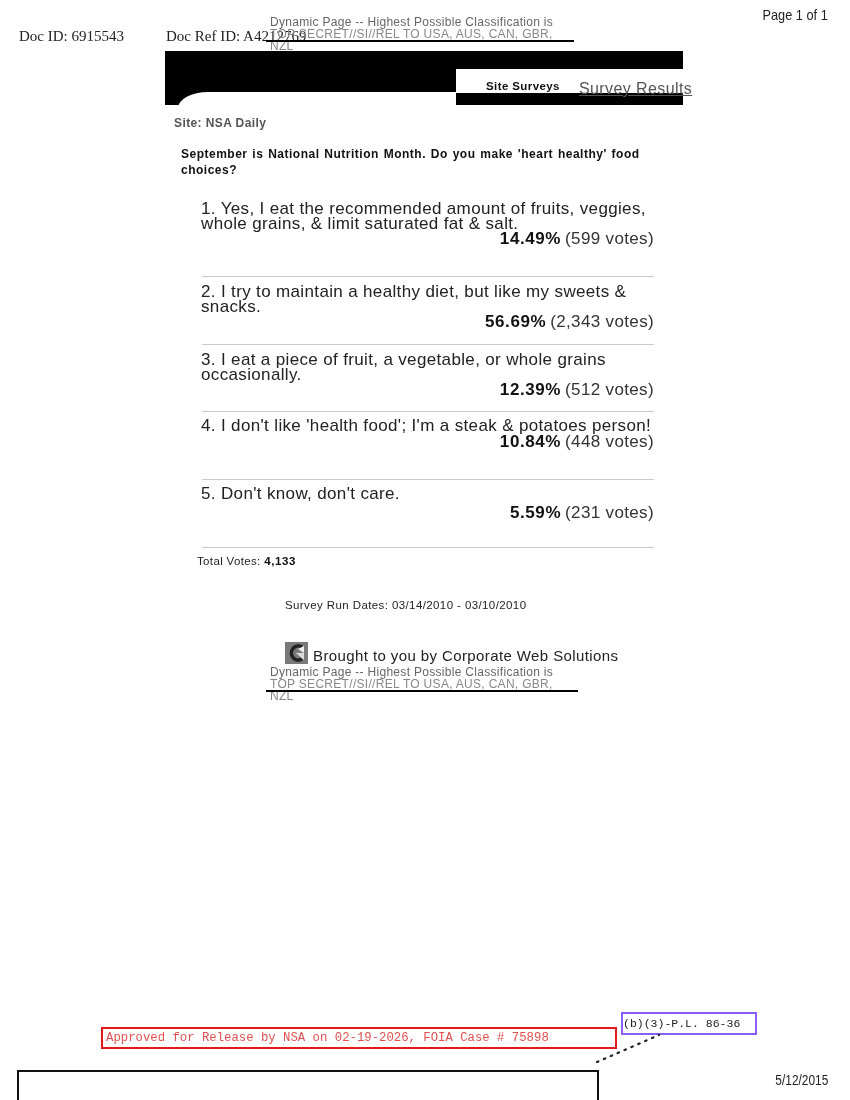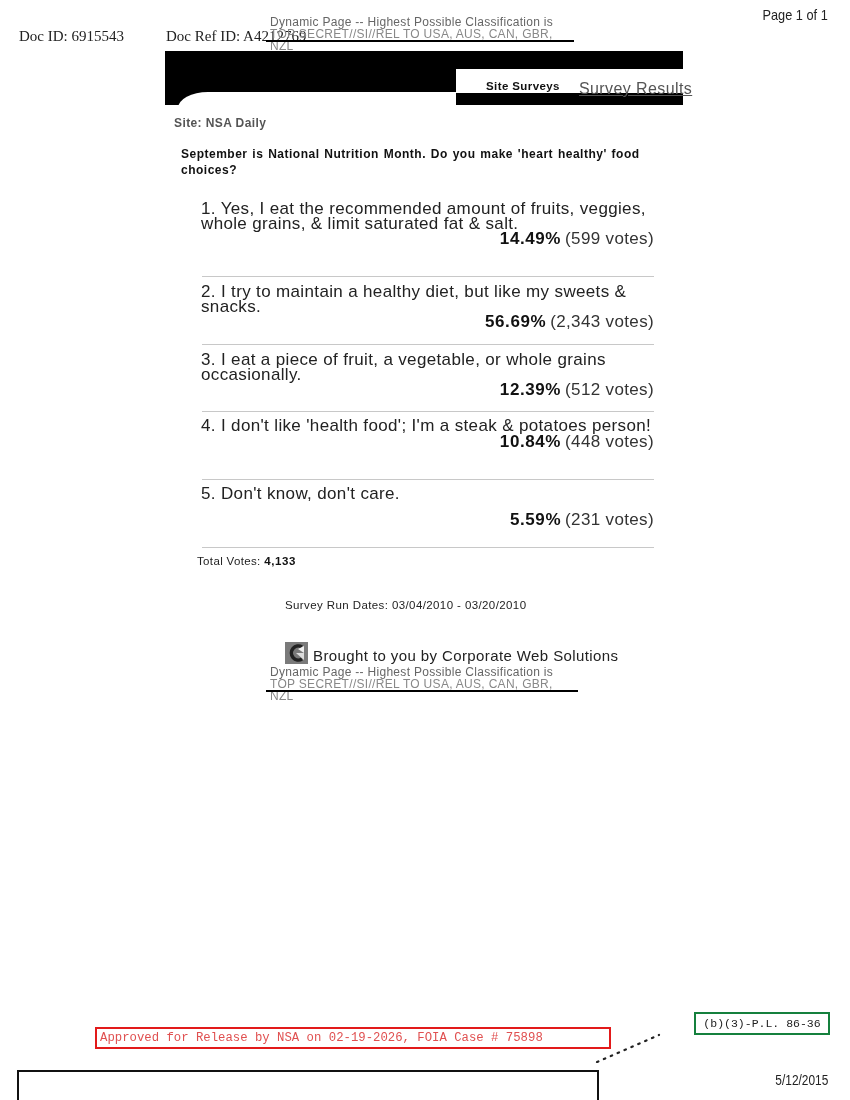--- a/index.html
+++ b/index.html
@@ -41,22 +41,22 @@
   .sep { position: absolute; left: 202px; width: 452px; height: 1px; background: #c8c8c8; }
 
   #total { left: 197px; top: 555px; font-size: 11.5px; letter-spacing: 0.35px; color: #222; }
   #total b { color: #111; letter-spacing: 0.6px; }
   #run-dates { left: 285px; top: 599px; font-size: 11.5px; letter-spacing: 0.4px; color: #222; }
 
   #cws-logo { left: 285px; top: 642px; width: 23px; height: 22px; background: #8a8a8a; border-radius: 2px; }
   #cws-text { left: 313px; top: 647px; font-size: 15px; font-weight: normal; color: #222; letter-spacing: 0.4px; }
   #bot-classif { left: 270px; top: 666px; width: 304px; line-height: 12px; }
 
-  #release { left: 95px; top: 1027px; width: 509px; height: 18px; border: 2px solid #e21a1a; color: #e05050; font-size: 12.3px; line-height: 18px; padding-left: 3px; box-sizing: content-box; }
-  #exemption { left: 694px; top: 1012px; width: 132px; height: 19px; border: 2px solid #15803d; font-size: 11.5px; line-height: 19px; text-align: center; color: #222; }
+  #release { left: 101px; top: 1027px; width: 509px; height: 18px; border: 2px solid #e21a1a; color: #e05050; font-size: 12.3px; line-height: 18px; padding-left: 3px; box-sizing: content-box; }
+  #exemption { left: 621px; top: 1012px; width: 132px; height: 19px; border: 2px solid #8b5cf6; font-size: 11.5px; line-height: 19px; text-align: left; color: #222; }
   #dotted-line { left: 595px; top: 1033px; width: 70px; height: 30px; }
   #redact-box { left: 17px; top: 1070px; width: 578px; height: 40px; border: 2px solid #111; border-bottom: none; }
   #print-date { right: 22px; top: 1072px; font-size: 14px; font-family: "Liberation Sans", sans-serif; transform: scaleX(0.85); transform-origin: right; color: #222; }
 </style>
 </head>
 <body>
 
 <div id="page-num" class="abs">Page 1 of 1</div>
 <div id="doc-id" class="abs serif">Doc ID: 6915543</div>
 <div id="doc-ref" class="abs serif">Doc Ref ID: A4212769</div>
@@ -96,30 +96,30 @@
 <div class="sep" style="top:411px;"></div>
 
 <div class="answer sans" style="top:419px;">
   <div class="text">4. I don't like 'health food'; I'm a steak &amp; potatoes person!</div>
   <div class="result"><span class="pct">10.84%</span><span class="votes">(448 votes)</span></div>
 </div>
 <div class="sep" style="top:479px;"></div>
 
 <div class="answer sans" style="top:487px;">
   <div class="text">5. Don't know, don't care.</div>
-  <div class="result" style="margin-top:10px;"><span class="pct">5.59%</span><span class="votes">(231 votes)</span></div>
+  <div class="result" style="margin-top:3px;"><span class="pct">5.59%</span><span class="votes">(231 votes)</span></div>
 </div>
 <div class="sep" style="top:547px;"></div>
 
 <div id="total" class="abs sans">
   <span>Total Votes:</span>
   <b>4,133</b>
 </div>
 
-<div id="run-dates" class="abs sans">Survey Run Dates: 03/04/2010 - 03/20/2010</div>
+<div id="run-dates" class="abs sans">Survey Run Dates: 03/14/2010 - 03/10/2010</div>
 
 <div id="cws-logo" class="abs">
   <svg width="23" height="22" viewBox="0 0 23 22">
     <rect x="0" y="0" width="23" height="22" fill="#7a7a7a"></rect>
     <path d="M17 5 A7 7 0 1 0 17 17" fill="none" stroke="#222" stroke-width="3.5"></path>
     <path d="M13 7 L19 4 L19 11 Z" fill="#eee"></path>
     <path d="M11 11 L19 11 L19 18 Z" fill="#ddd"></path>
   </svg>
 </div>
 <div id="cws-text" class="abs sans">Brought to you by Corporate Web Solutions</div>

